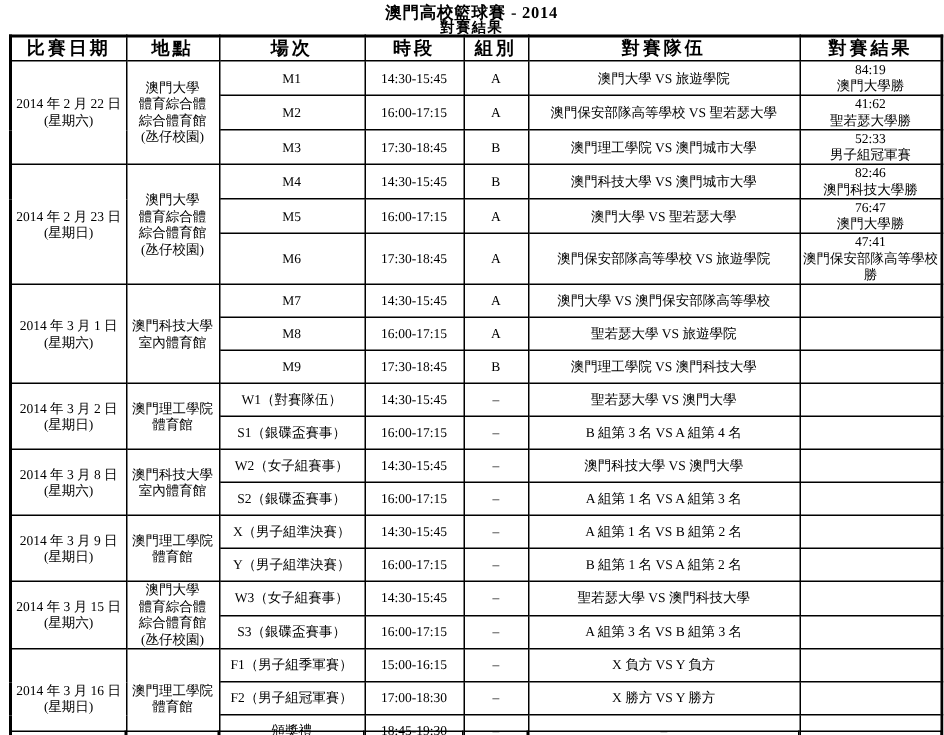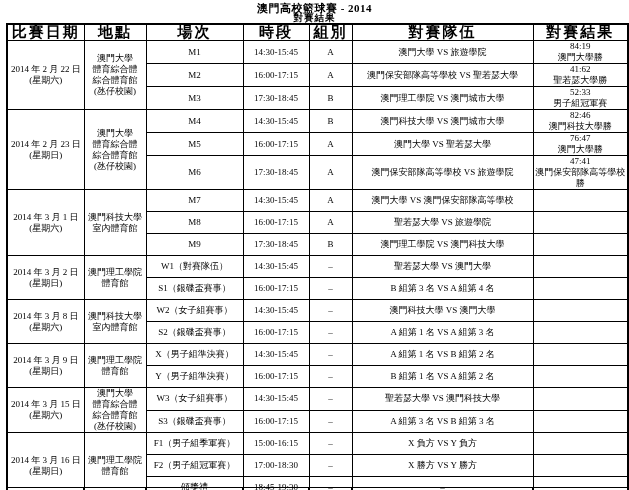--- a/index.html
+++ b/index.html
@@ -8,21 +8,21 @@
   .page{position:relative;width:629px;height:490px;background:#fff;overflow:hidden;}
   .doc-title{position:absolute;top:1px;left:0;width:100%;text-align:center;
              font-size:11px;font-weight:bold;letter-spacing:.5px;}
   .doc-subtitle{position:absolute;top:12px;left:0;width:100%;text-align:center;
                 font-size:9.5px;font-weight:bold;letter-spacing:1px;}
   table.results{position:absolute;left:6px;top:23px;width:621px;
                 border-collapse:collapse;table-layout:fixed;border:2px solid #000;}
   table.results th,table.results td{
       border:1px solid #000;text-align:center;vertical-align:middle;
       font-size:9px;padding:0 1px;overflow:hidden;line-height:11px;}
-  table.results thead th{height:15px;font-weight:bold;letter-spacing:2px;font-size:15px;}
+  table.results thead th{height:15px;font-weight:bold;letter-spacing:2px;font-size:12px;}
   table.results tbody td{height:21px;}
   td.date-cell{font-size:8.5px;font-family:Liberation Serif, serif;}
   td.venue-cell{font-size:8.5px;}
   td.result-cell{font-size:8.5px;line-height:10.5px;}
   td.group-cell{font-size:9.5px;}
   td.teams-cell{font-size:8.5px;}
   td.match-code-cell{font-size:9px;}
   table.fragment{position:absolute;left:6px;top:487px;width:621px;
                  border-collapse:collapse;table-layout:fixed;border:1px solid #000;}
   table.fragment td{border:1px solid #000;height:12px;padding:0;}

